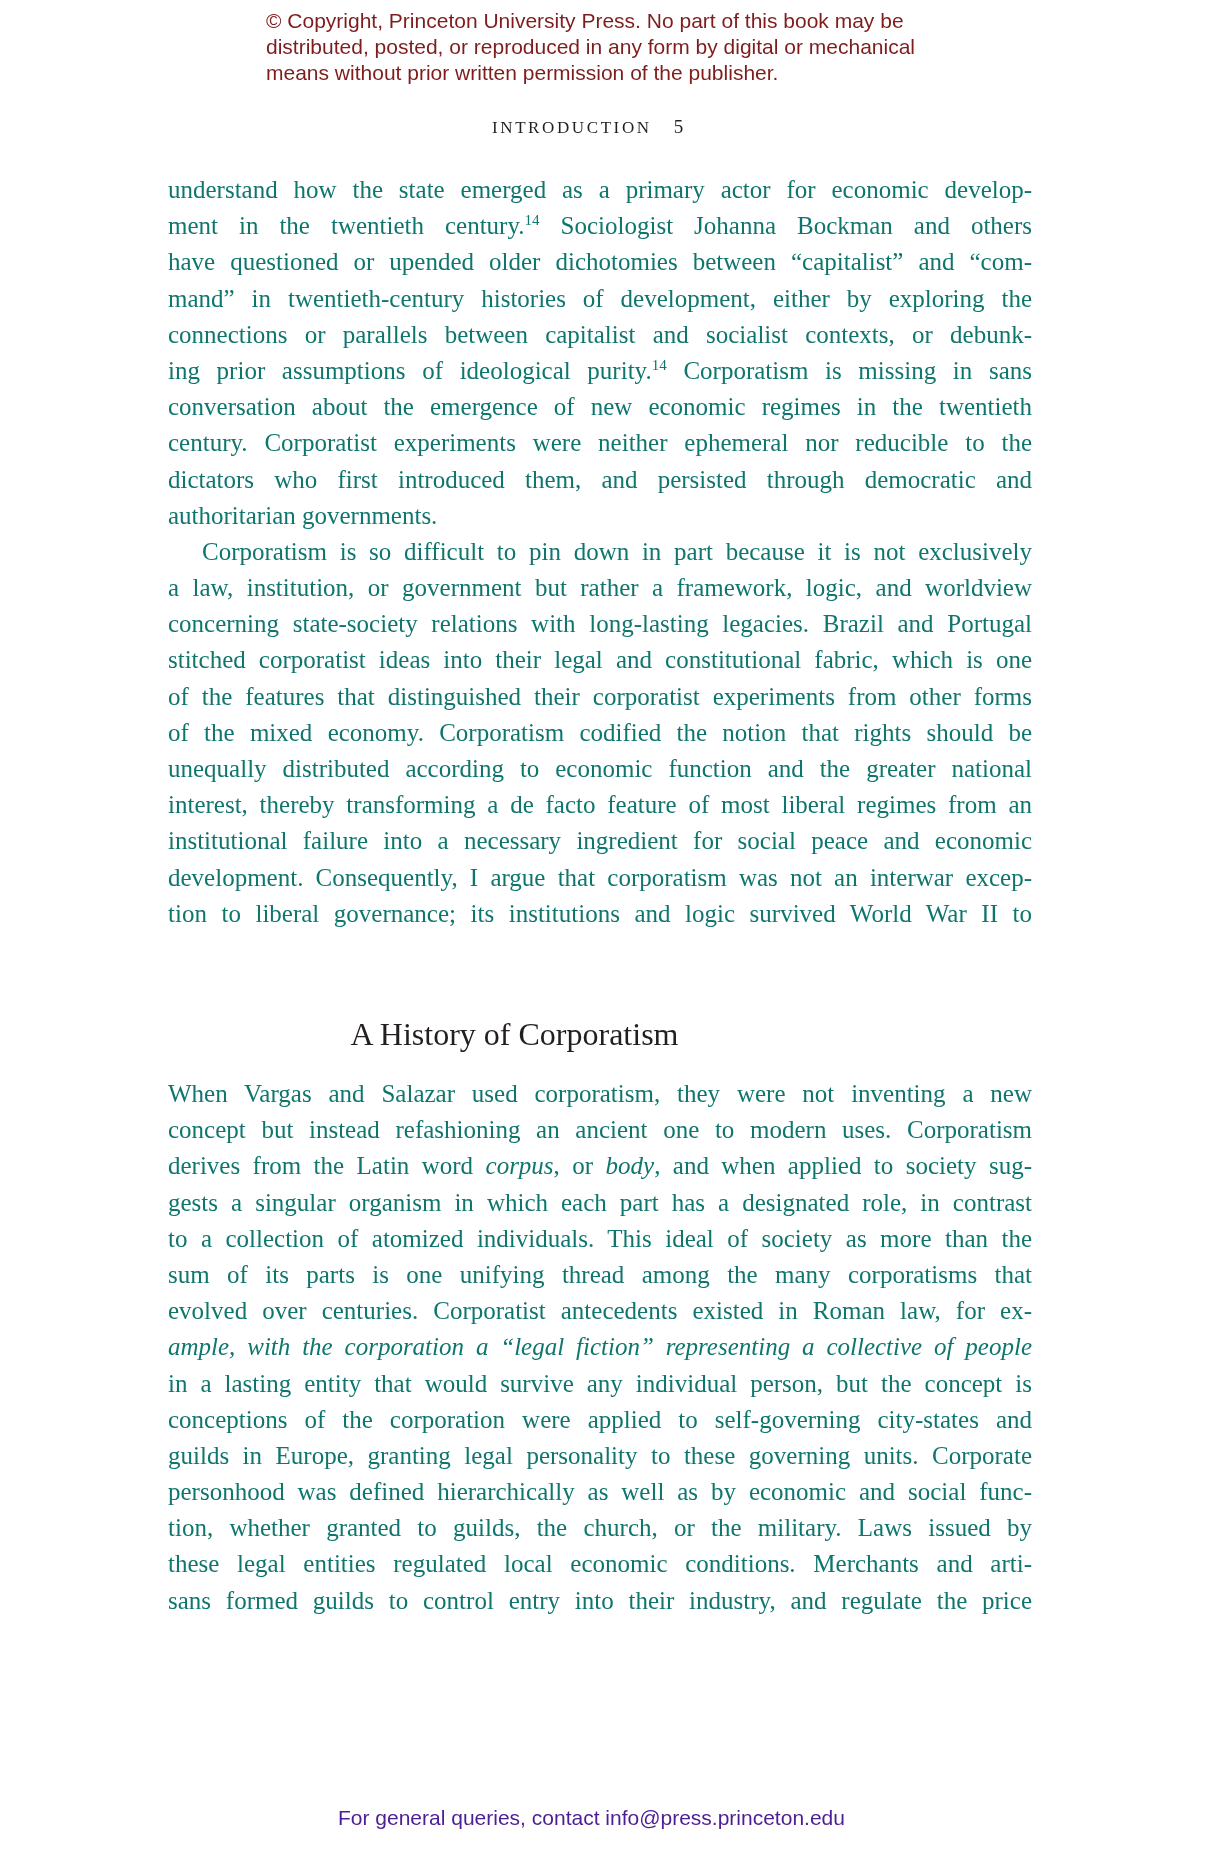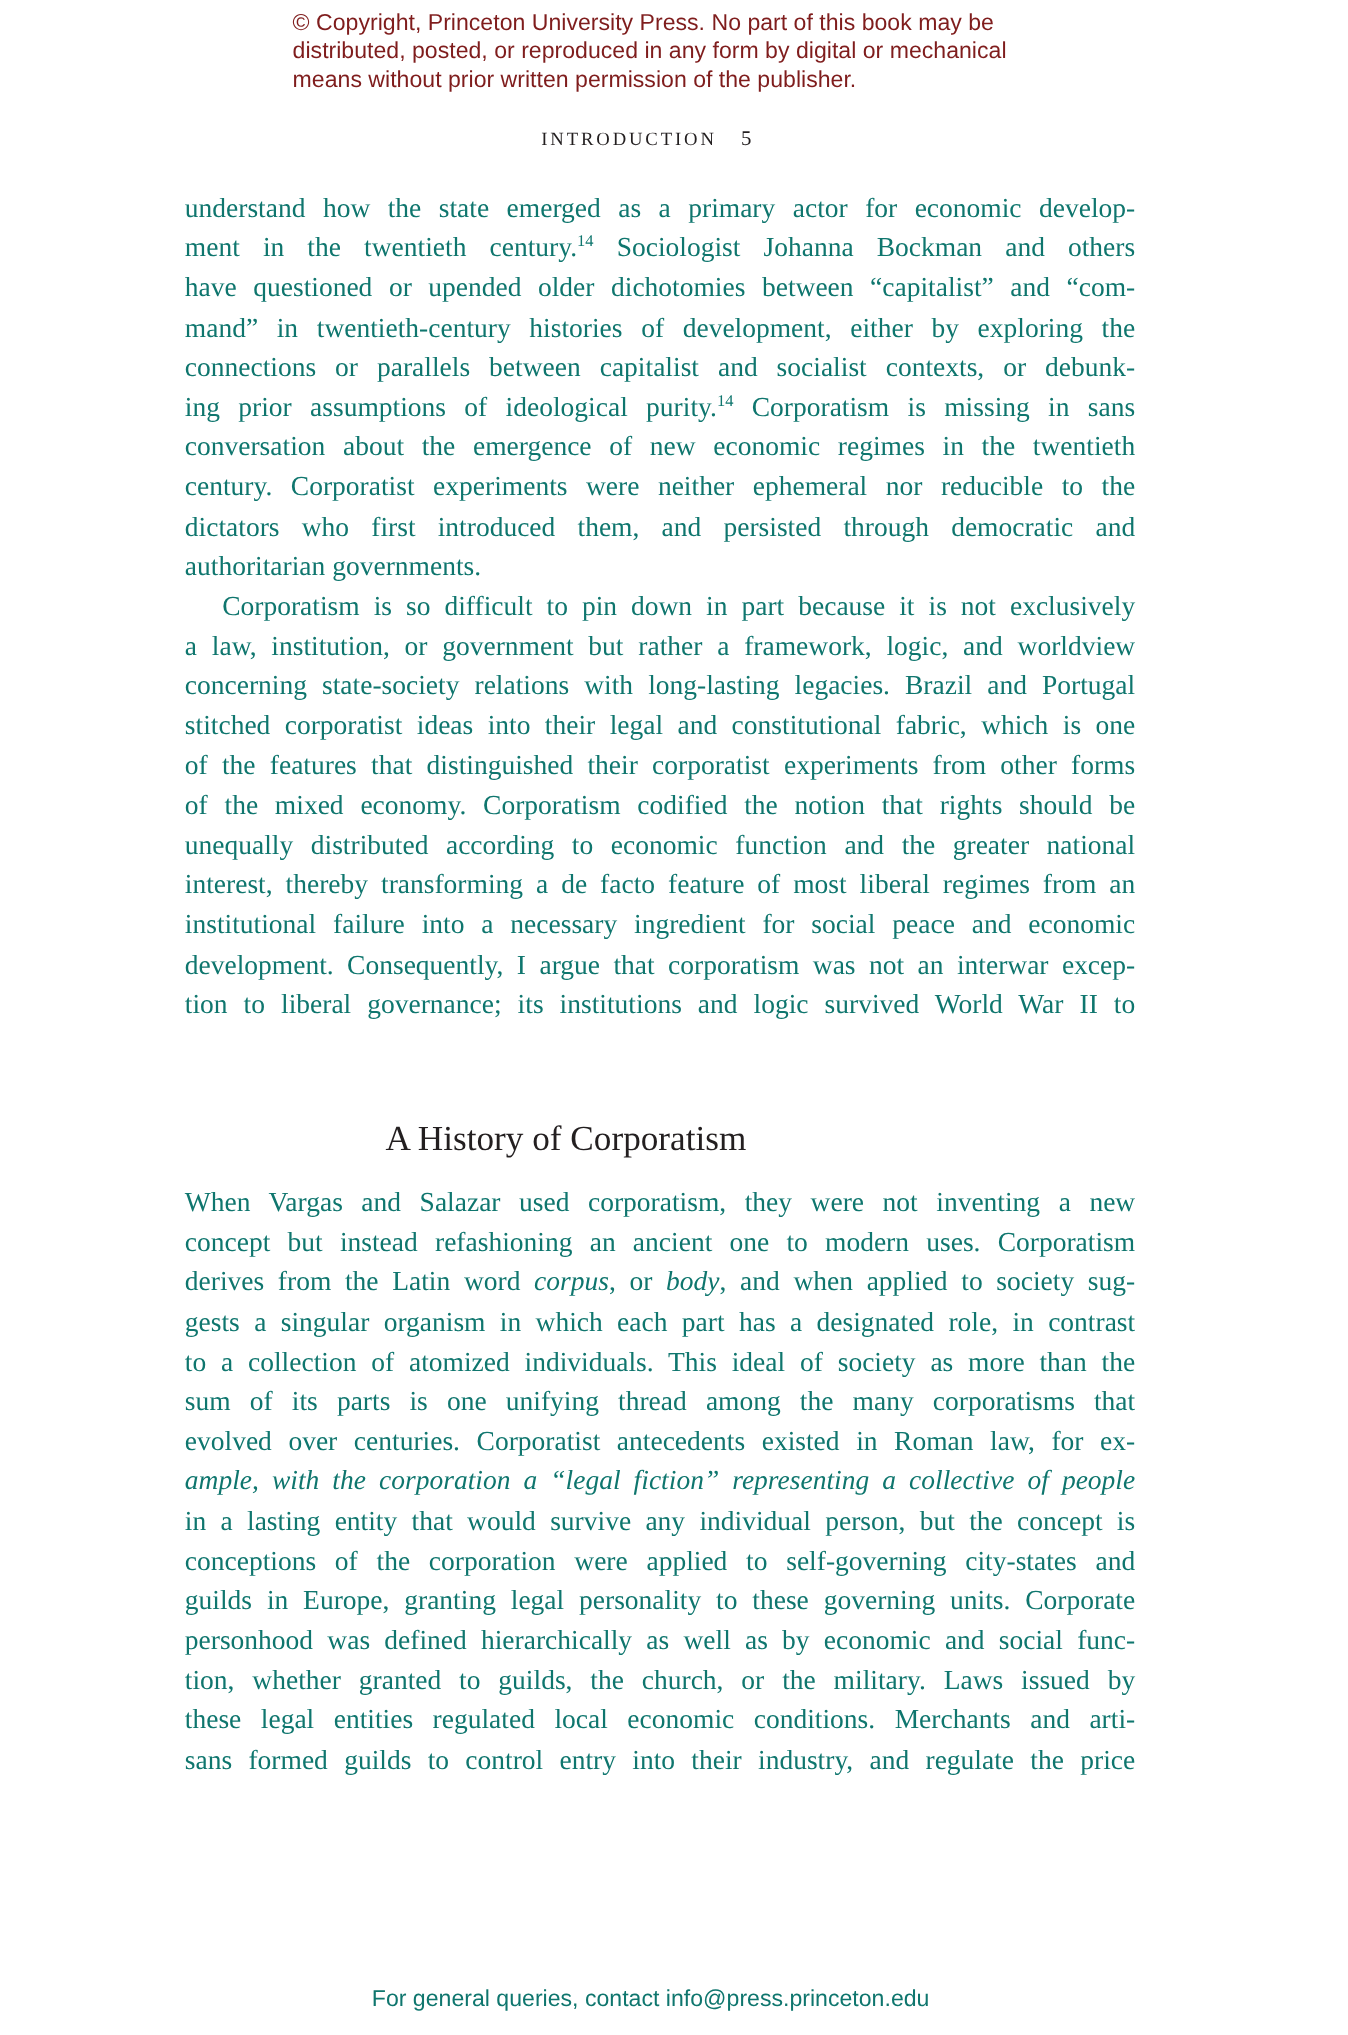--- a/index.html
+++ b/index.html
@@ -24,21 +24,21 @@
   }
   .line.last { text-align-last: left; }
   .line.indent { text-indent: 34px; }
   sup { font-size: 15px; line-height: 0; vertical-align: 9px; }
   .heading {
     position: absolute; left: 0; width: 1029px; top: 1012px; text-align: center;
     font-family: "Liberation Serif", serif; font-size: 32px; line-height: 44px; color: #231f20;
   }
   .footer {
     position: absolute; left: 338px; top: 1806px;
-    font-family: "Liberation Sans", sans-serif; font-size: 21px; color: #0f766e; white-space: nowrap;
+    font-family: "Liberation Sans", sans-serif; font-size: 21px; color: #4c1d95; white-space: nowrap;
   }
 </style>
 </head>
 <body>
 
 <div class="copyright">
   <div>© Copyright, Princeton University Press. No part of this book may be</div>
   <div>distributed, posted, or reproduced in any form by digital or mechanical</div>
   <div>means without prior written permission of the publisher.</div>
 </div>

